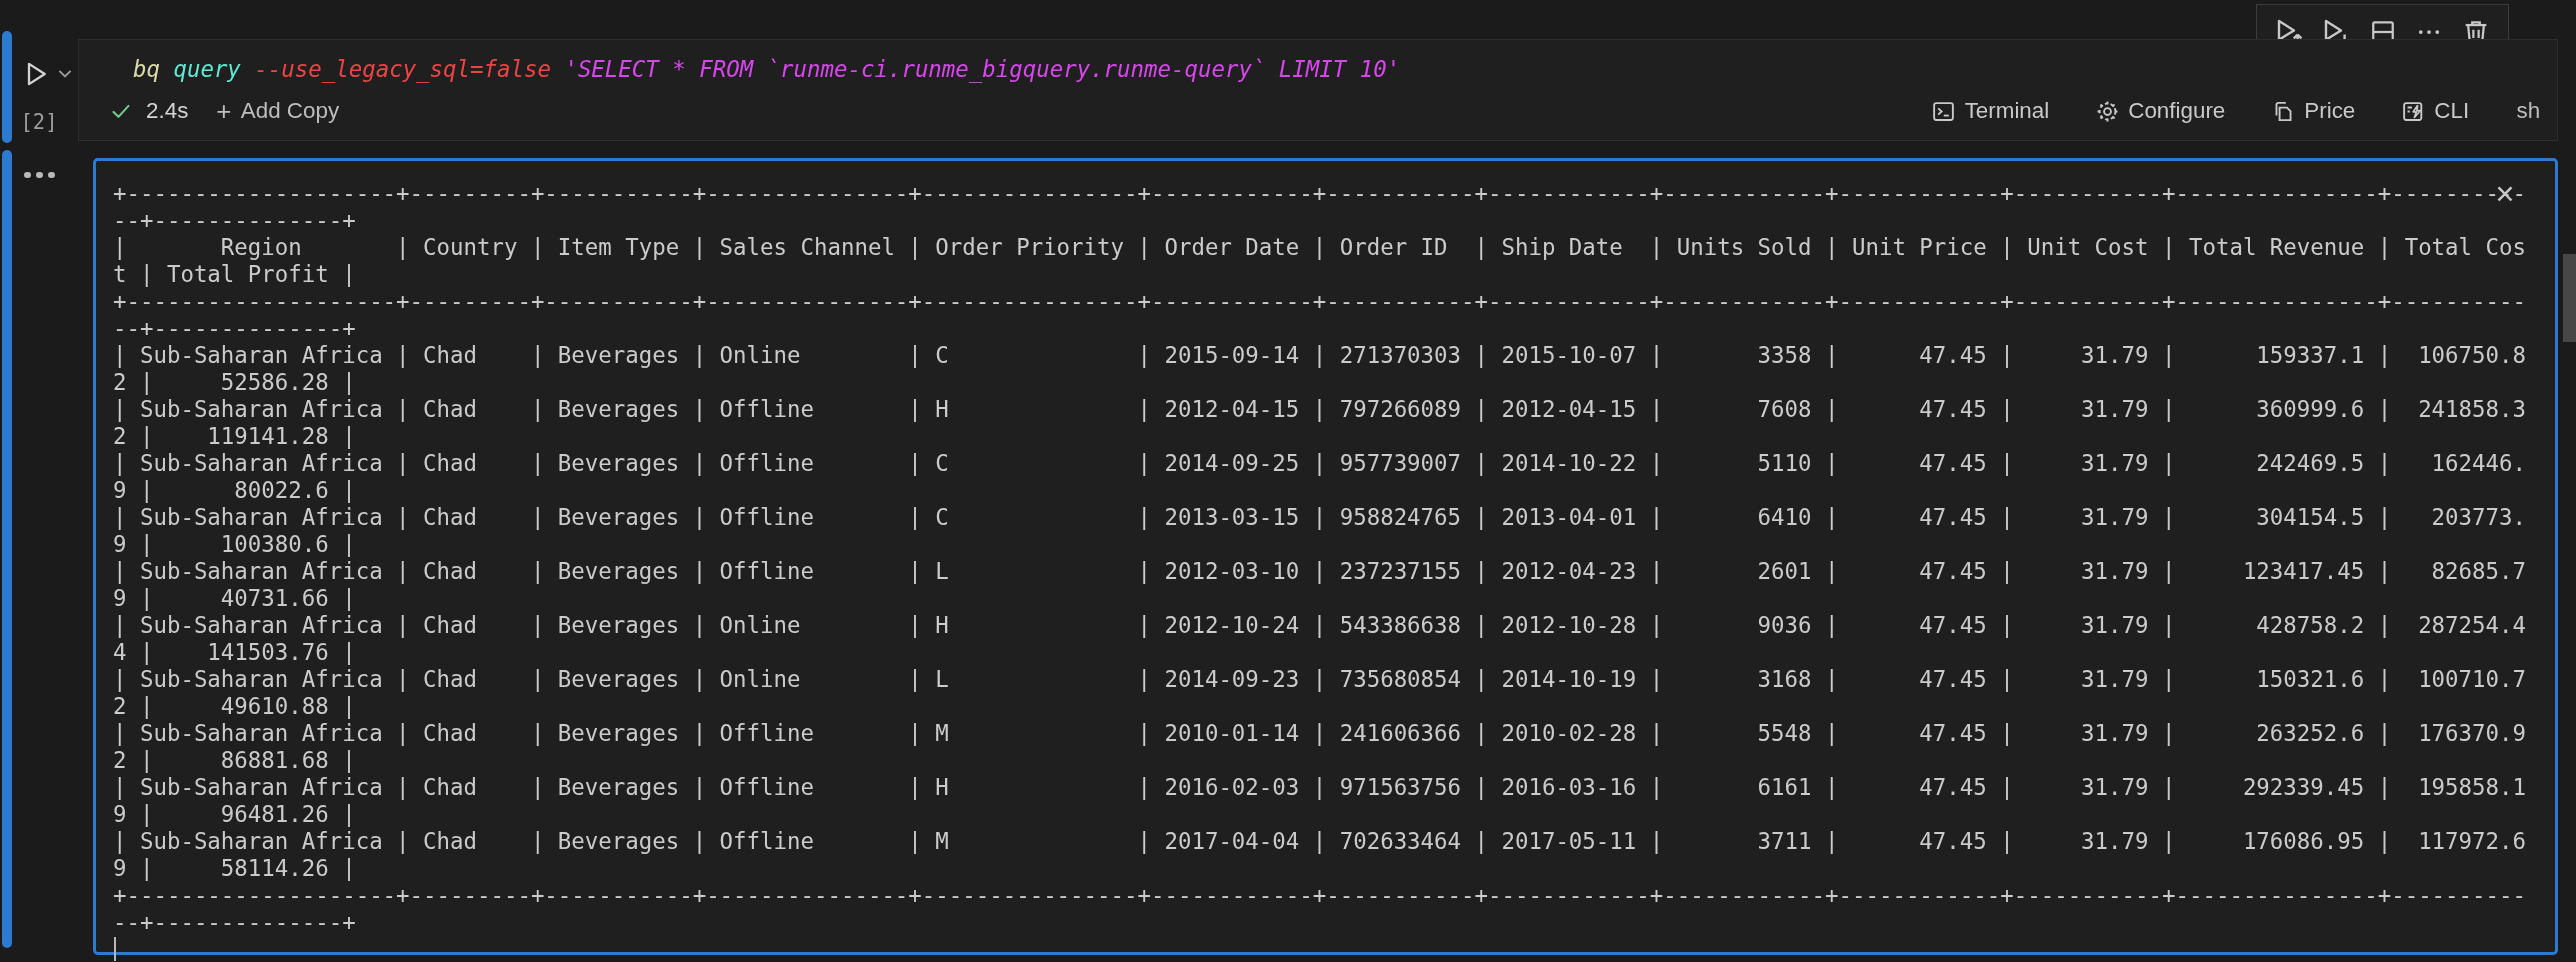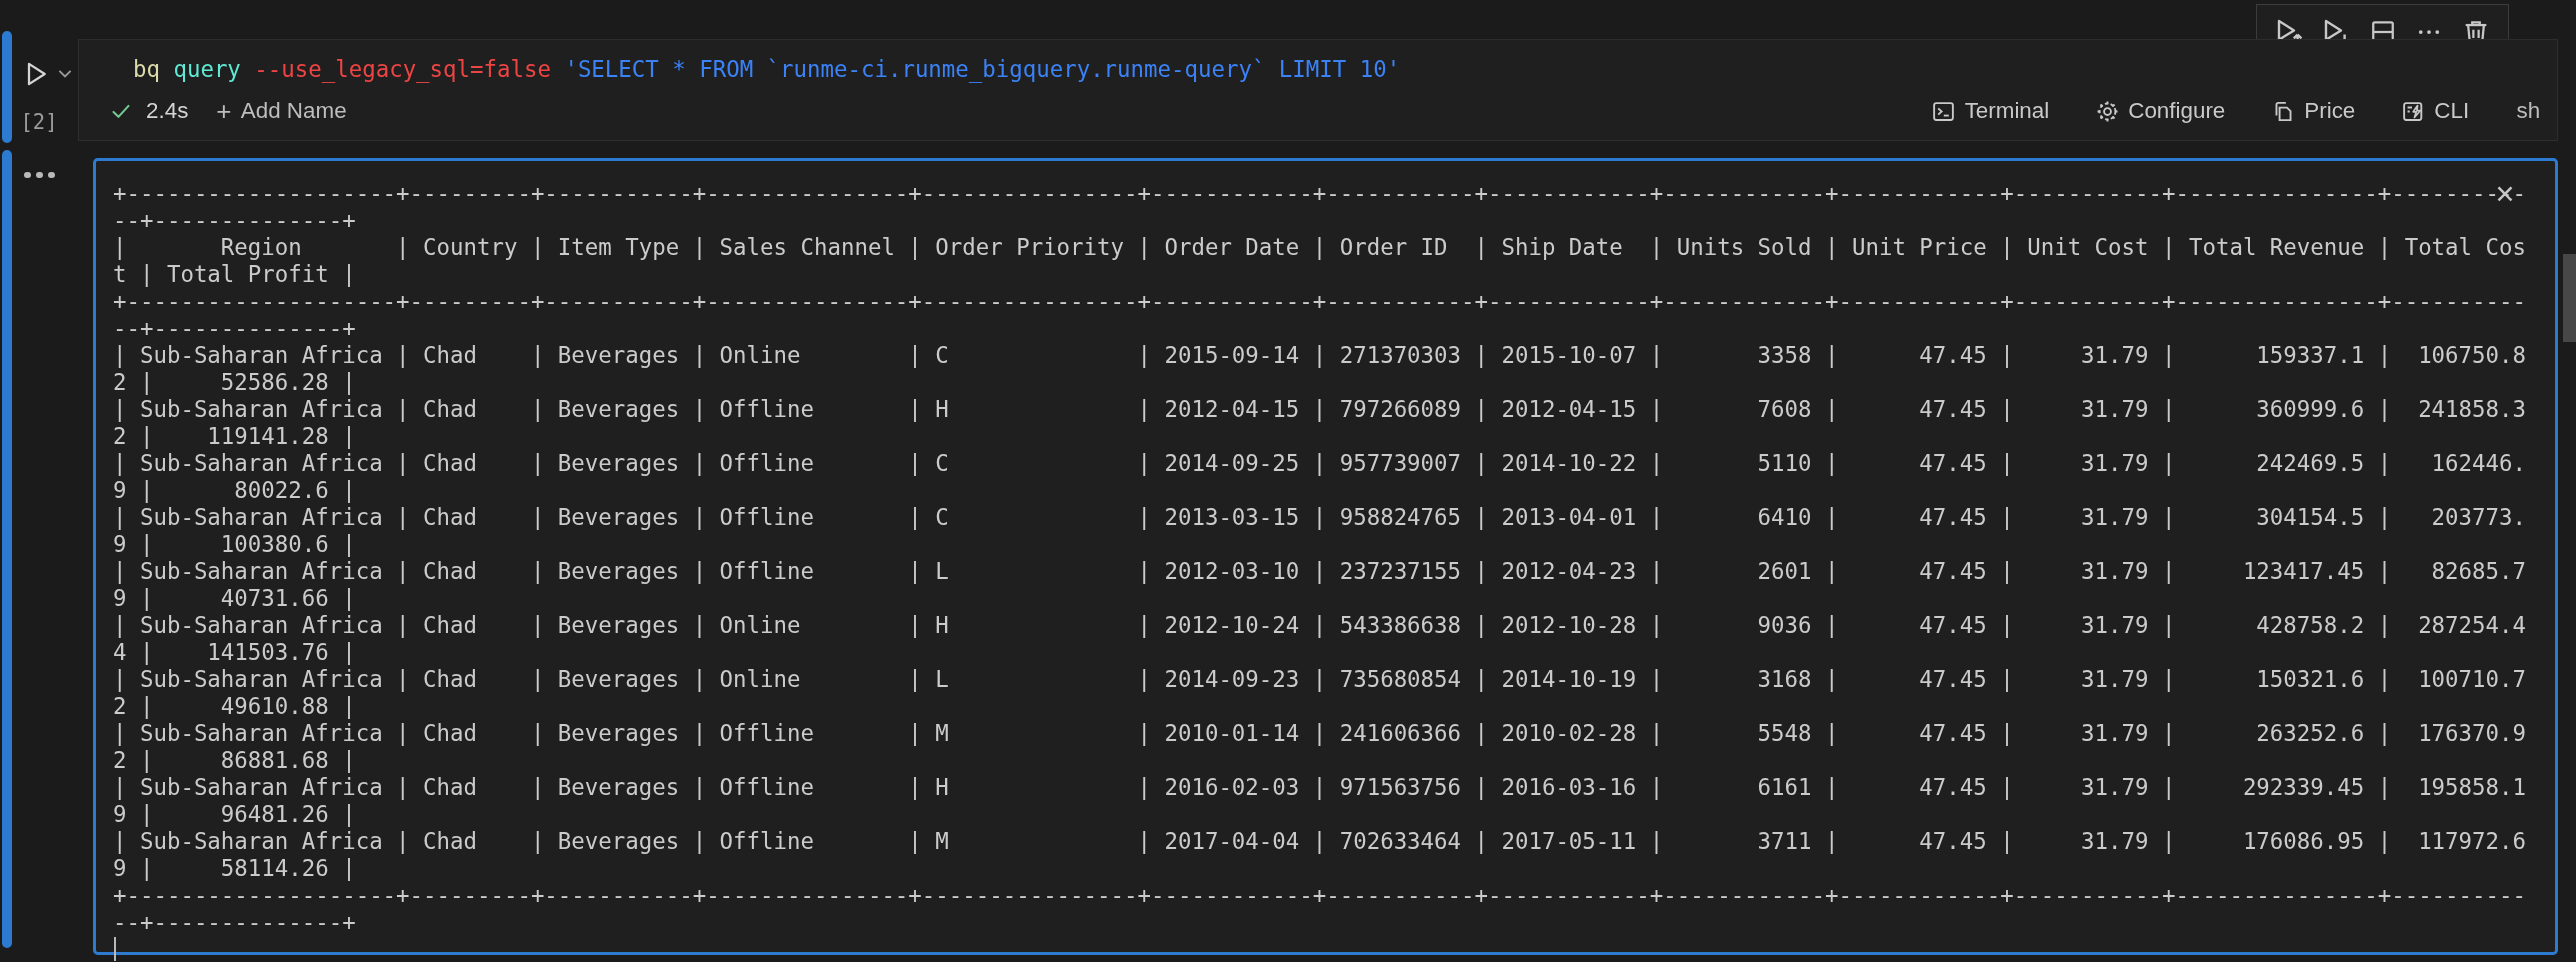--- a/index.html
+++ b/index.html
@@ -4,21 +4,21 @@
 <style>
   * { margin:0; padding:0; box-sizing:border-box; }
   html,body { width:2576px; height:963px; }
   body {
     background:#1b1b1b;
     font-family:"Liberation Sans", sans-serif;
     color:#cccccc;
     overflow:hidden;
     position:relative;
   }
-  .mono { font-family:"DejaVu Sans Mono", monospace; }
+  .mono { font-family:"DejaVu Sans Mono", monospace;font-style:italic; }
 
   
   .focus-bar { position:absolute; left:1.9px; width:10.2px; border-radius:5.6px; background:#2d7ad1; }
   .focus-bar.bar1 { top:31px; height:112px; }
   .focus-bar.bar2 { top:150px; height:798px; }
 
   
   .gutter-run { position:absolute; left:22.4px; top:58px; width:48px; height:32px; display:flex; align-items:center; gap:7.5px; cursor:pointer; }
   .exec-count { position:absolute; left:20.5px; top:110px; font-family:"DejaVu Sans Mono", monospace; font-size:20.5px; color:#9d9d9d; }
   .gutter-menu { position:absolute; left:24px; top:164px; width:37px; height:22.4px; display:flex; align-items:center; gap:5.6px; cursor:pointer; }
@@ -35,21 +35,21 @@
   
   .code-card {
     position:absolute; left:78px; top:39px; width:2480px; height:102px;
     background:#1f1f1f; border:0.9px solid #2d2d2d;
   }
   .cmd-row { height:58px; display:flex; align-items:center; padding-left:54px;
     font-family:"DejaVu Sans Mono", monospace; font-size:22.4px; white-space:pre; }
   .tok-cmd { color:#dcdcaa; }
   .tok-sub { color:#5eead4; }
   .tok-flag { color:#ef4444; }
-  .tok-str { color:#3b82f6; }
+  .tok-str { color:#d946ef; }
   .status-row { height:43px; display:flex; align-items:flex-start; padding:0 15px 0 30px; font-size:22.4px; color:#c5c5c5; }
   .status-left { display:flex; align-items:center; gap:13px; }
   .duration { color:#d4d4d4; margin-right:15px; }
   .add-name { display:flex; align-items:center; gap:9.3px; color:#bdbdbd; cursor:pointer; }
   .plus-glyph { font-size:26px; font-weight:300; color:#bdbdbd; line-height:1; }
   .status-right { margin-left:auto; display:flex; align-items:center; gap:27px; }
   .action { display:flex; align-items:center; gap:8.4px; cursor:pointer; color:#c9c9c9; padding:0 9.3px; }
   .shell-label { color:#bdbdbd; margin-left:11px; padding-right:1.9px; cursor:pointer; }
 
   
@@ -144,21 +144,21 @@
   <div class="status-row">
     <div class="status-left">
       <span>
         <svg width="24" height="24" viewBox="0 0 16 16">
             <path d="M3 8.6 L6.3 11.9 L13 4.6" fill="none" stroke="#73c991" stroke-width="1.4" stroke-linecap="round" stroke-linejoin="round"></path>
           </svg>
       </span>
       <span class="duration">2.4s</span>
       <span class="add-name">
         <span class="plus-glyph">+</span>
-        <span>Add Name</span>
+        <span>Add Copy</span>
       </span>
     </div>
     <div class="status-right">
       <span class="action">
         <span>
           <svg width="25" height="25" viewBox="0 0 16 16" fill="none" stroke="#c9c9c9" stroke-width="1.2">
             <rect x="2" y="2.6" width="12" height="10.8" rx="1.4"></rect>
             <path d="M4.6 6 L6.8 8 L4.6 10"></path>
             <path d="M8.2 10.6 H11.4"></path>
           </svg>

